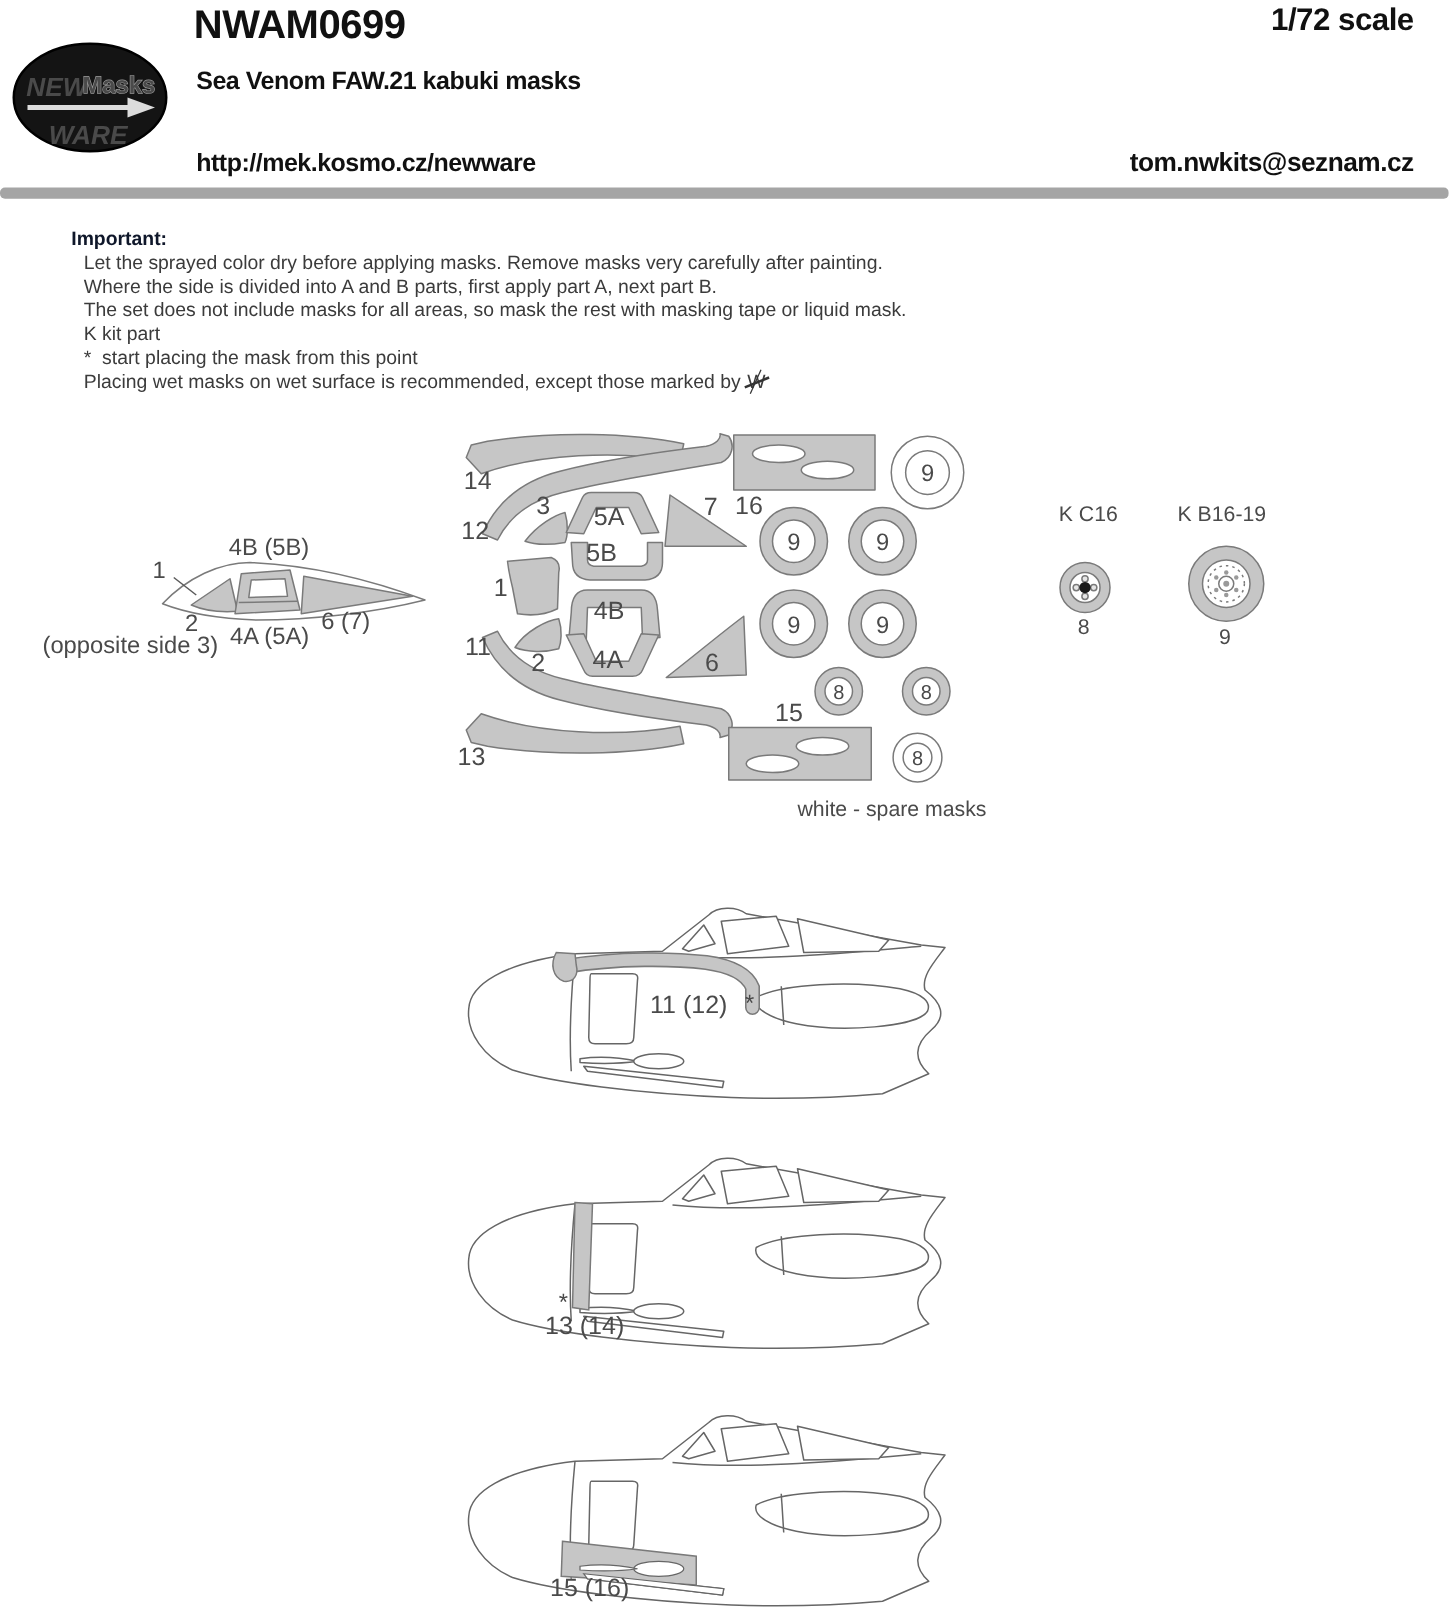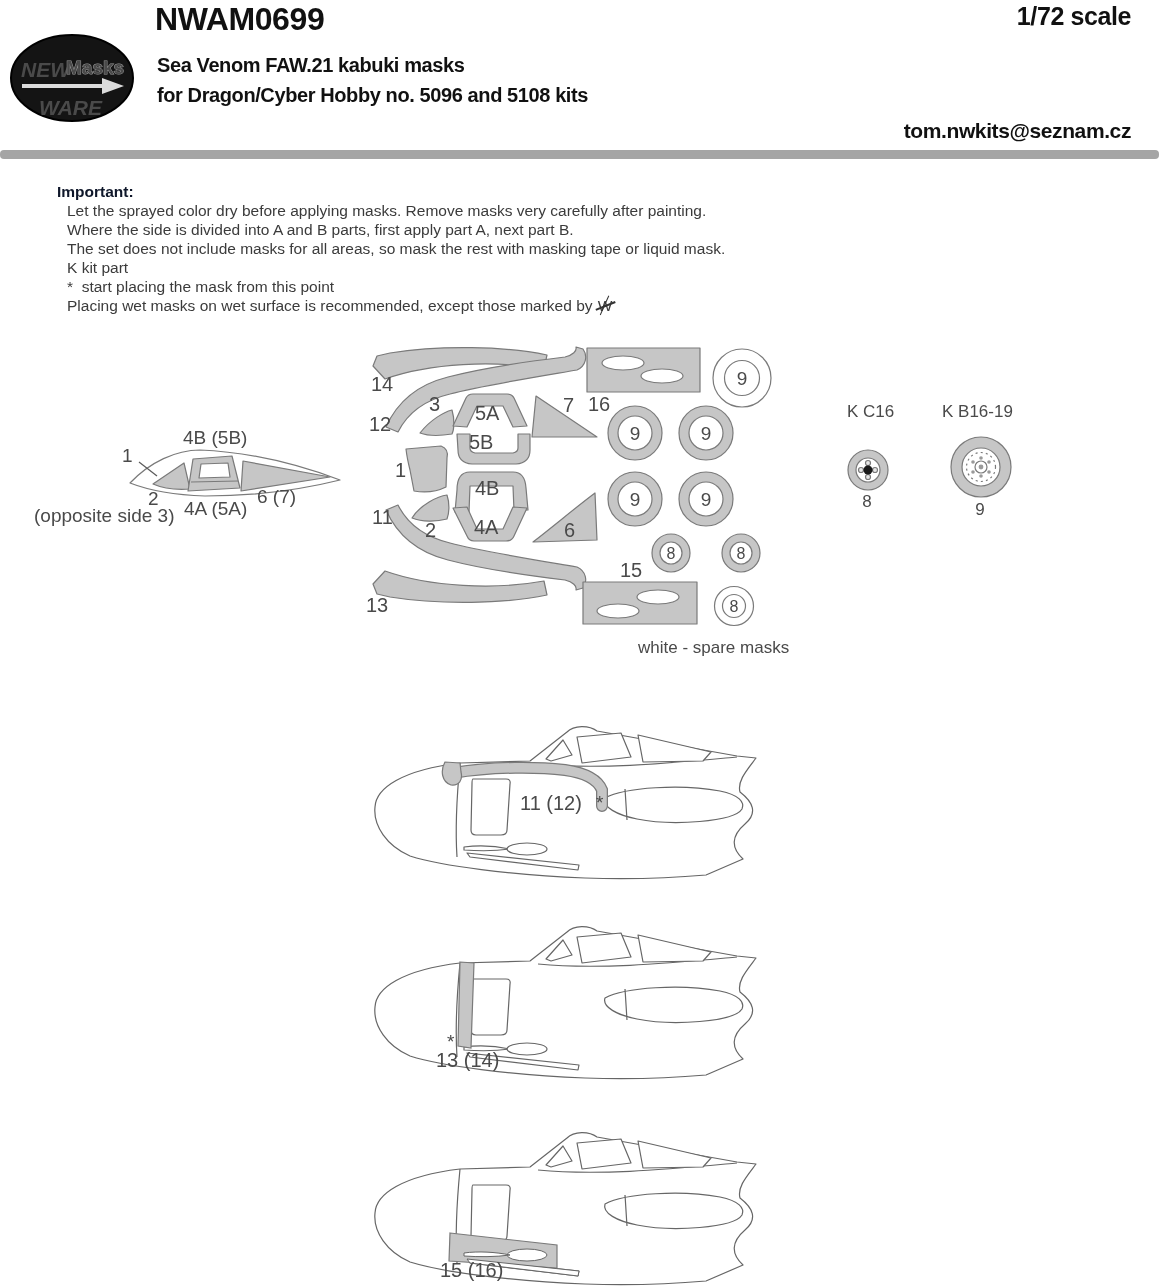--- a/index.html
+++ b/index.html
@@ -51,21 +51,21 @@
     <text x="60" y="44" font-size="19" font-weight="bold" fill="#141414" stroke="#9a9a9a" stroke-width="1" paint-order="stroke">Masks</text>
     <g>
       <path d="M16,56 L98,56" stroke="#dcdcdc" stroke-width="4" fill="none"></path>
       <path d="M96,48 L118,56 L96,64 Z" fill="#dcdcdc"></path>
     </g>
     <text x="33" y="85" font-size="21" font-style="italic" font-weight="bold" fill="#ececec">WARE</text>
   </svg>
 
   <div class="abs hdr code" style="left:155px; top:1px;">NWAM0699</div>
   <div class="abs hdr titl" style="left:157px; top:44px;margin-top:10px;">Sea Venom FAW.21 kabuki masks</div>
-  <div class="abs hdr titl" style="left:157px; top:84px;">for Dragon/Cyber Hobby no. 5096 and 5108 kits</div>
+  <div class="abs hdr url" style="left:157px; top:120px;">http://mek.kosmo.cz/newware</div>
   <div class="abs hdr scale" style="right:28px; top:2px;text-align:right;">1/72 scale</div>
   <div class="abs hdr email" style="right:28px; top:119px;">tom.nwkits@seznam.cz</div>
 
   <div class="divider"></div>
 
   <div class="inst">
     <div class="inst-h">Important:</div>
     <div class="inst-line">Let the sprayed color dry before applying masks. Remove masks very carefully after painting.</div>
     <div class="inst-line">Where the side is divided into A and B parts, first apply part A, next part B.</div>
     <div class="inst-line">The set does not include masks for all areas, so mask the rest with masking tape or liquid mask.</div>

